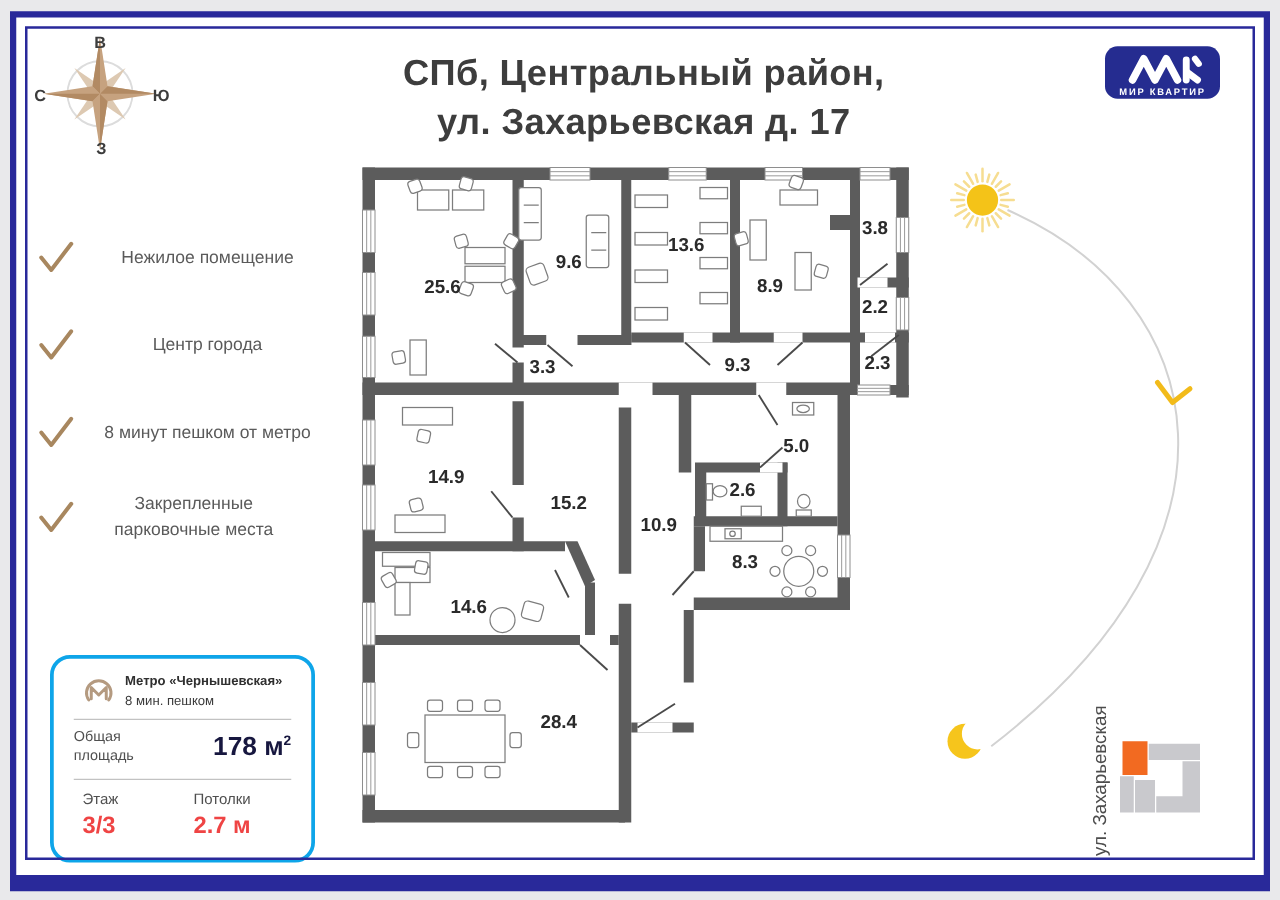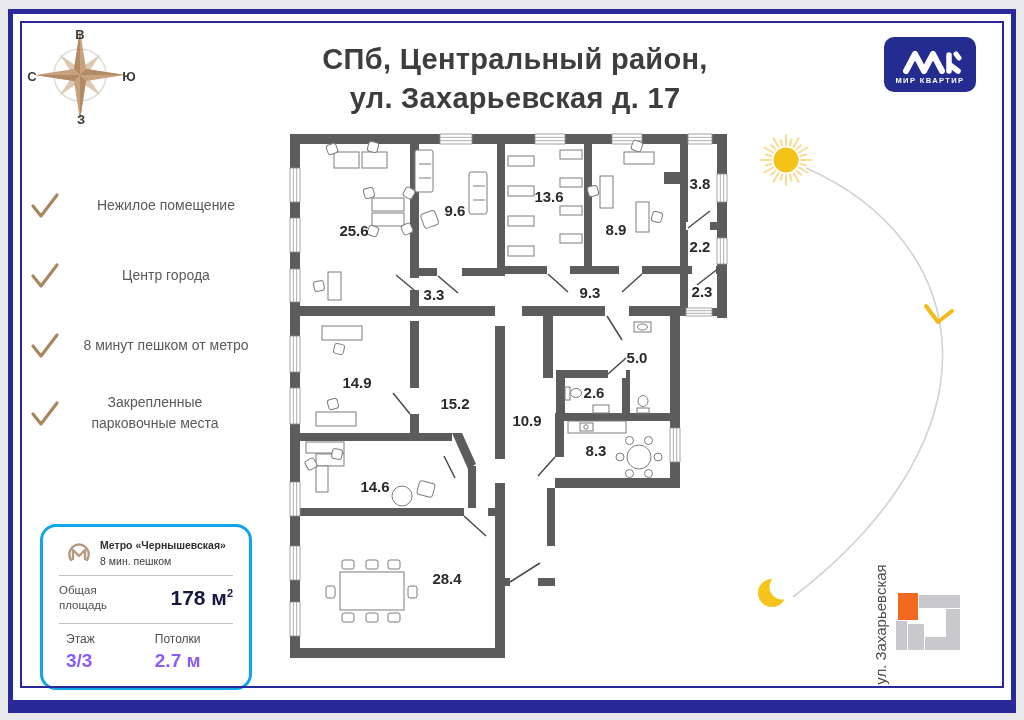--- a/index.html
+++ b/index.html
@@ -7,40 +7,40 @@
   .edge{position:absolute;inset:0;border:10px solid #e9e9eb;pointer-events:none;z-index:40;}
   .outer-frame{position:absolute;left:8px;top:9px;right:8px;bottom:7px;border:5px solid #29299a;border-bottom-width:13px;pointer-events:none;z-index:41;}
   .inner-frame{position:absolute;left:20px;top:21px;right:20px;bottom:32px;border:2px solid #29299a;pointer-events:none;z-index:41;}
 
   .compass{position:absolute;left:24px;top:16px;width:112px;height:118px;}
   .compass span{position:absolute;font-size:13px;font-weight:700;color:#3c3c3c;transform:translate(-50%,-50%);}
   .c-n{left:56px;top:18px;} .c-w{left:8px;top:60px;} .c-e{left:105px;top:60px;} .c-s{left:57px;top:103px;}
 
   .title{position:absolute;left:300px;top:40px;width:430px;text-align:center;color:#3d3d3d;font-size:29px;font-weight:600;letter-spacing:.3px;line-height:1.35;}
 
-  .logo{position:absolute;left:884px;top:37px;width:92px;height:55px;background:#252c90;border-radius:10px;display:flex;flex-direction:column;align-items:center;justify-content:center;}
+  .logo{position:absolute;left:884px;top:37px;width:92px;height:42px;background:#252c90;border-radius:10px;display:flex;flex-direction:column;align-items:center;justify-content:center;}
   .logo-text{color:#ffffff;font-size:7.5px;font-weight:700;letter-spacing:1.4px;margin-top:1px;}
 
   .feature{position:absolute;left:30px;display:flex;align-items:center;width:232px;}
   .feature-label{margin-left:10px;width:192px;text-align:center;font-size:14px;color:#5a5a5a;line-height:1.5;}
 
   .info-card{position:absolute;left:40px;top:524px;width:212px;height:166px;border:3px solid #0ea5e9;border-radius:16px;background:#fff;box-sizing:border-box;padding:10px 13px 10px;}
   .metro-row{display:flex;align-items:center;justify-content:center;gap:8px;margin-top:2px;}
   .metro-name{font-size:10.5px;font-weight:700;color:#303030;text-align:center;}
   .metro-walk{font-size:10.5px;color:#3c3c3c;margin-top:4px;}
   .divider{height:1px;background:#c2c2c2;margin:8px 3px 0;}
   .area-row{display:flex;align-items:center;justify-content:space-between;padding:7px 3px 2px;}
   .area-label{font-size:11.5px;color:#4f4f4f;line-height:1.3;width:62px;}
   .area-value{font-size:21px;font-weight:700;color:#17173f;}
   .area-value sup{font-size:11px;}
   .bottom-row{display:flex;padding-top:8px;}
   .col1{width:46%;padding-left:10px;box-sizing:border-box;}
   .col2{width:54%;padding-left:16px;box-sizing:border-box;}
   .small-label{font-size:12px;color:#4f4f4f;}
-  .big-value{font-size:19px;font-weight:700;color:#8b5cf6;margin-top:4px;}
+  .big-value{font-size:19px;font-weight:700;color:#ef4444;margin-top:4px;}
 
   .plan{position:absolute;left:282px;top:126px;width:462px;height:540px;}
   .room-label{position:absolute;transform:translate(-50%,-50%);font-size:15px;font-weight:600;color:#2a2a2a;white-space:nowrap;}
 
   .decor{position:absolute;left:740px;top:120px;}
   .street{position:absolute;left:810px;top:616px;width:140px;text-align:center;font-size:15px;color:#4c4c4c;transform:rotate(-90deg);}
   .bldg{position:absolute;left:896px;top:590px;}
 </style>
 </head>
 <body>

